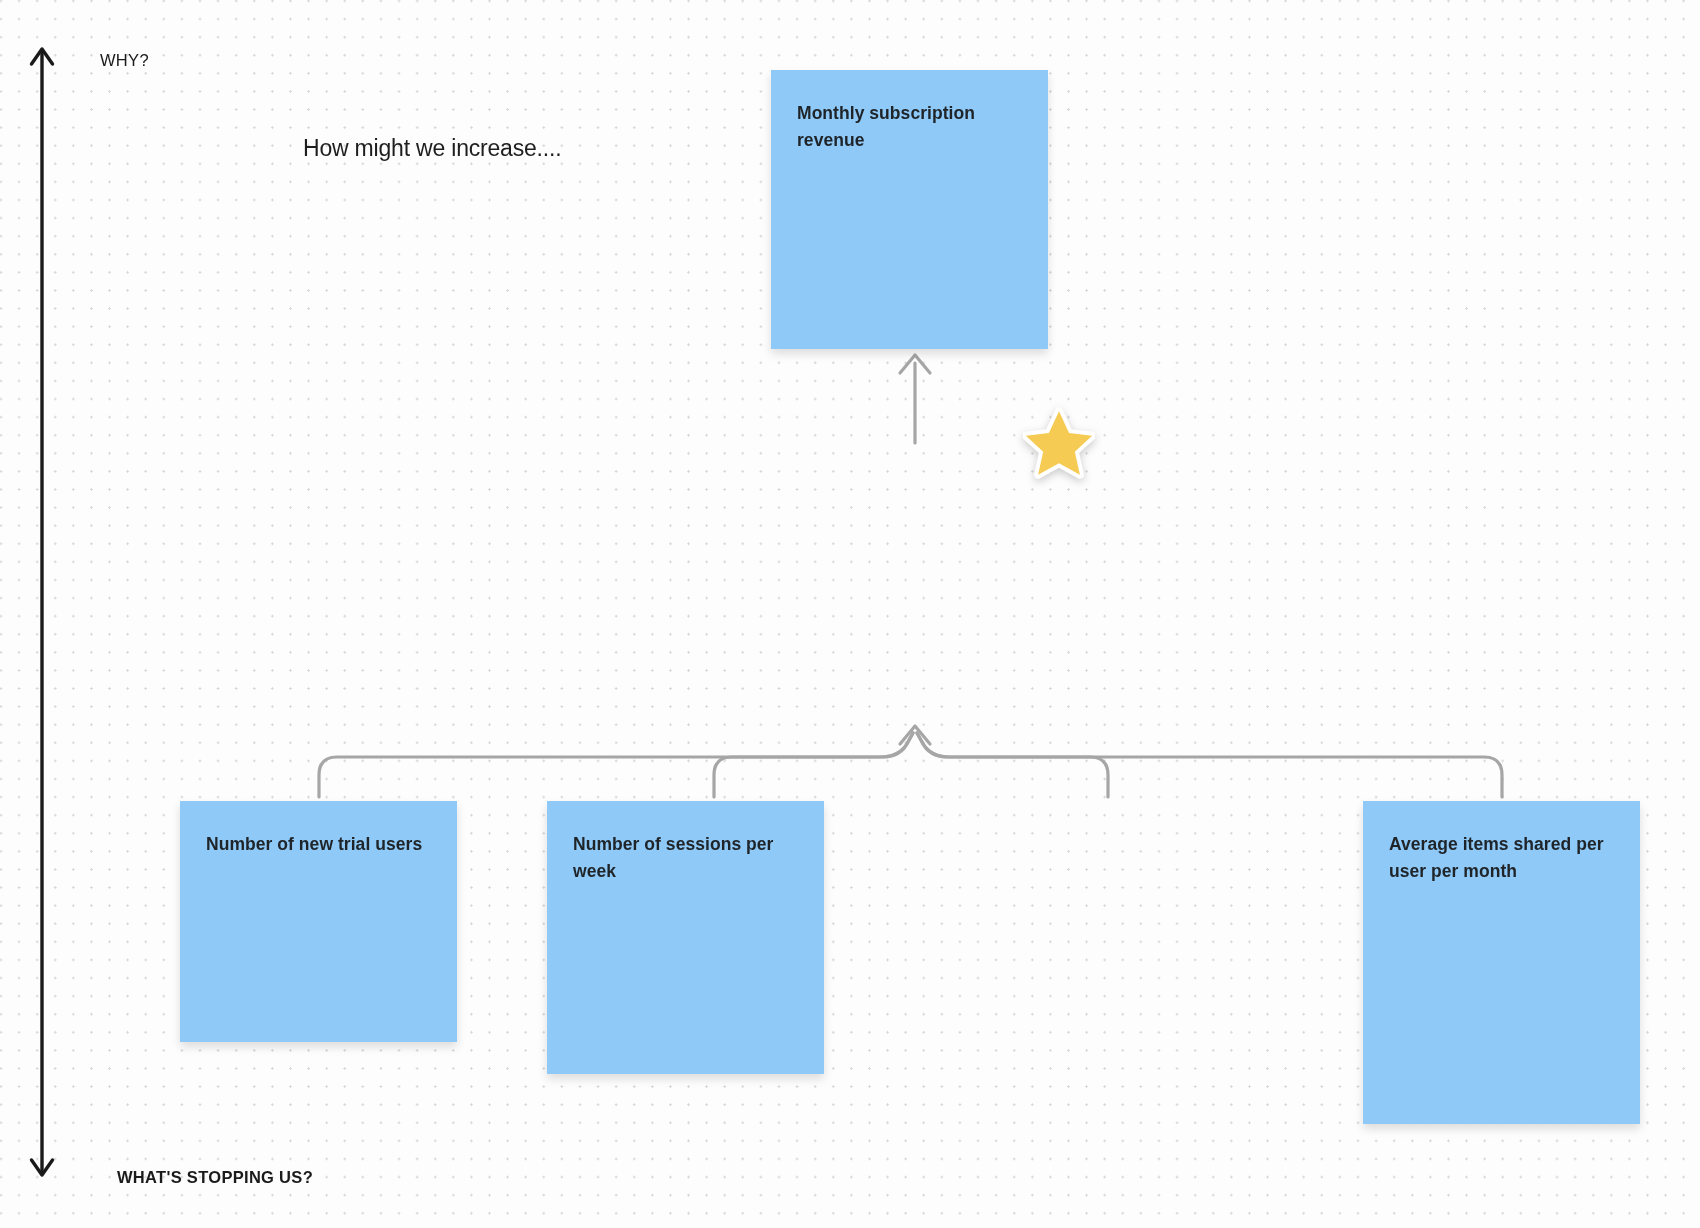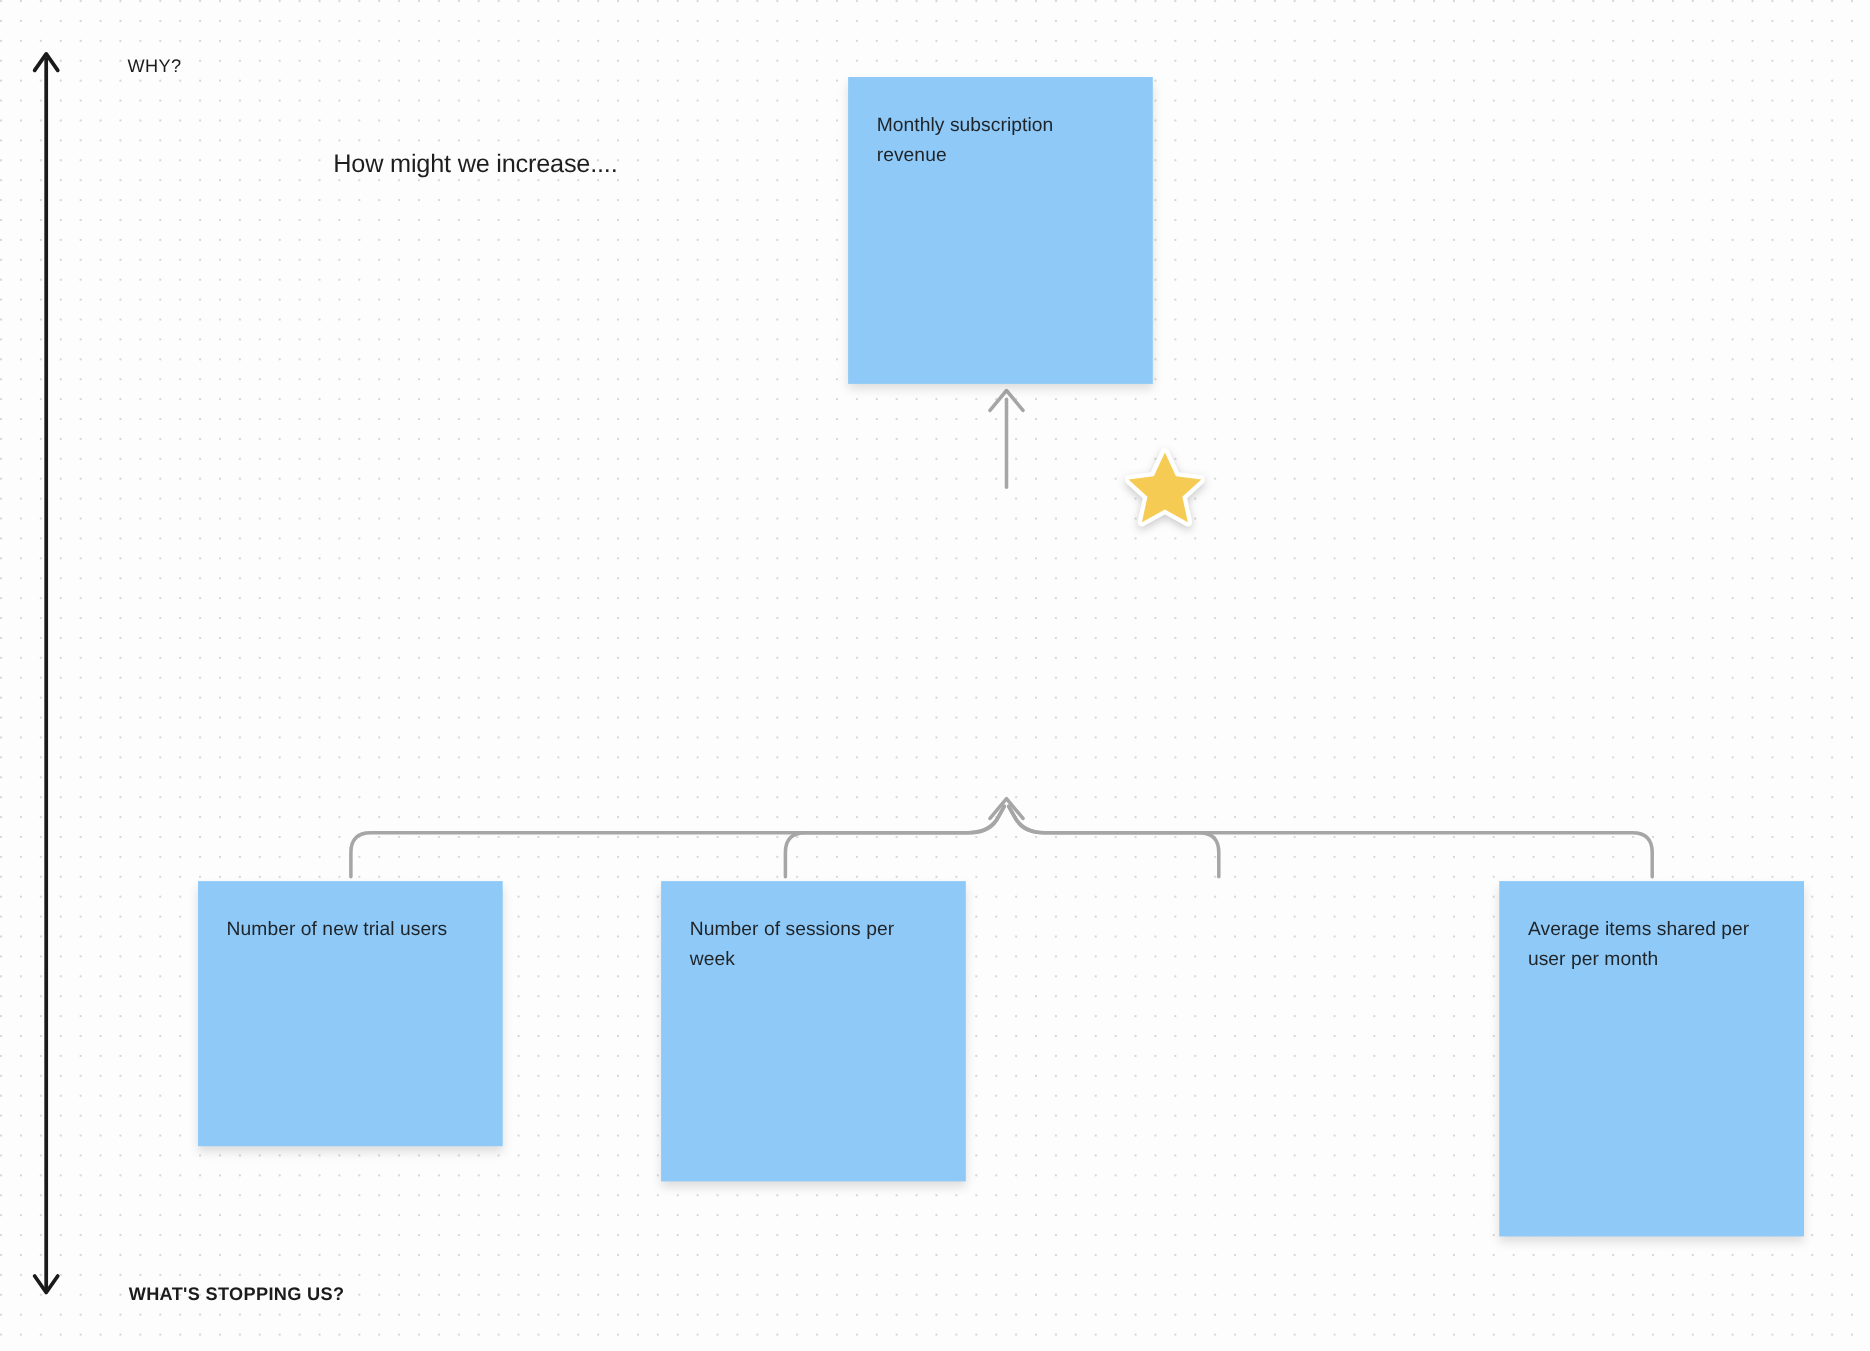--- a/index.html
+++ b/index.html
@@ -33,21 +33,21 @@
     height: 1140px;
   }
 
   .axis-label {
     position: absolute;
     font-size: 16.5px;
     letter-spacing: 0.3px;
     color: #1b1b1b;
     white-space: nowrap;
   }
-  .axis-label.top  { left: 116px; top: 51px; text-align: center; }
+  .axis-label.top  { left: 100px; top: 51px; text-align: center; }
   .axis-label.bottom { left: 117px; top: 1168px; font-weight: bold; }
 
   
   .heading {
     position: absolute;
     left: 303px;
     top: 135px;
     font-size: 23px;
     color: #1e1e1e;
     letter-spacing: -0.2px;
@@ -64,33 +64,34 @@
     pointer-events: none;
   }
 
   
   .note {
     position: absolute;
     background: #8ec9f7;
     box-sizing: border-box;
     padding: 30px 26px 0 26px;
     box-shadow: 0 5px 9px rgba(0,0,0,0.13);
+    font-weight: bold;
   }
   .note-text {
     font-size: 17.5px;
     line-height: 1.52;
     color: #1f2429;
     letter-spacing: 0.05px;
     white-space: pre-line;
   }
 
   #note-top    { left: 771px; top: 70px;  width: 277px; height: 279px; }
   #note-mid    { left: 771px; top: 443px; width: 277px; height: 279px; }
   #note-b0     { left: 180px; top: 801px; width: 277px; height: 241px; }
-  #note-b1     { left: 601px; top: 801px; width: 277px; height: 273px; }
+  #note-b1     { left: 547px; top: 801px; width: 277px; height: 273px; }
   #note-b2     { left: 969px; top: 801px; width: 277px; height: 273px; }
   #note-b3     { left: 1363px; top: 801px; width: 277px; height: 323px; }
 
   
   .star-sticker {
     position: absolute;
     left: 1023px;
     top: 407px;
     width: 72px;
     height: 72px;

